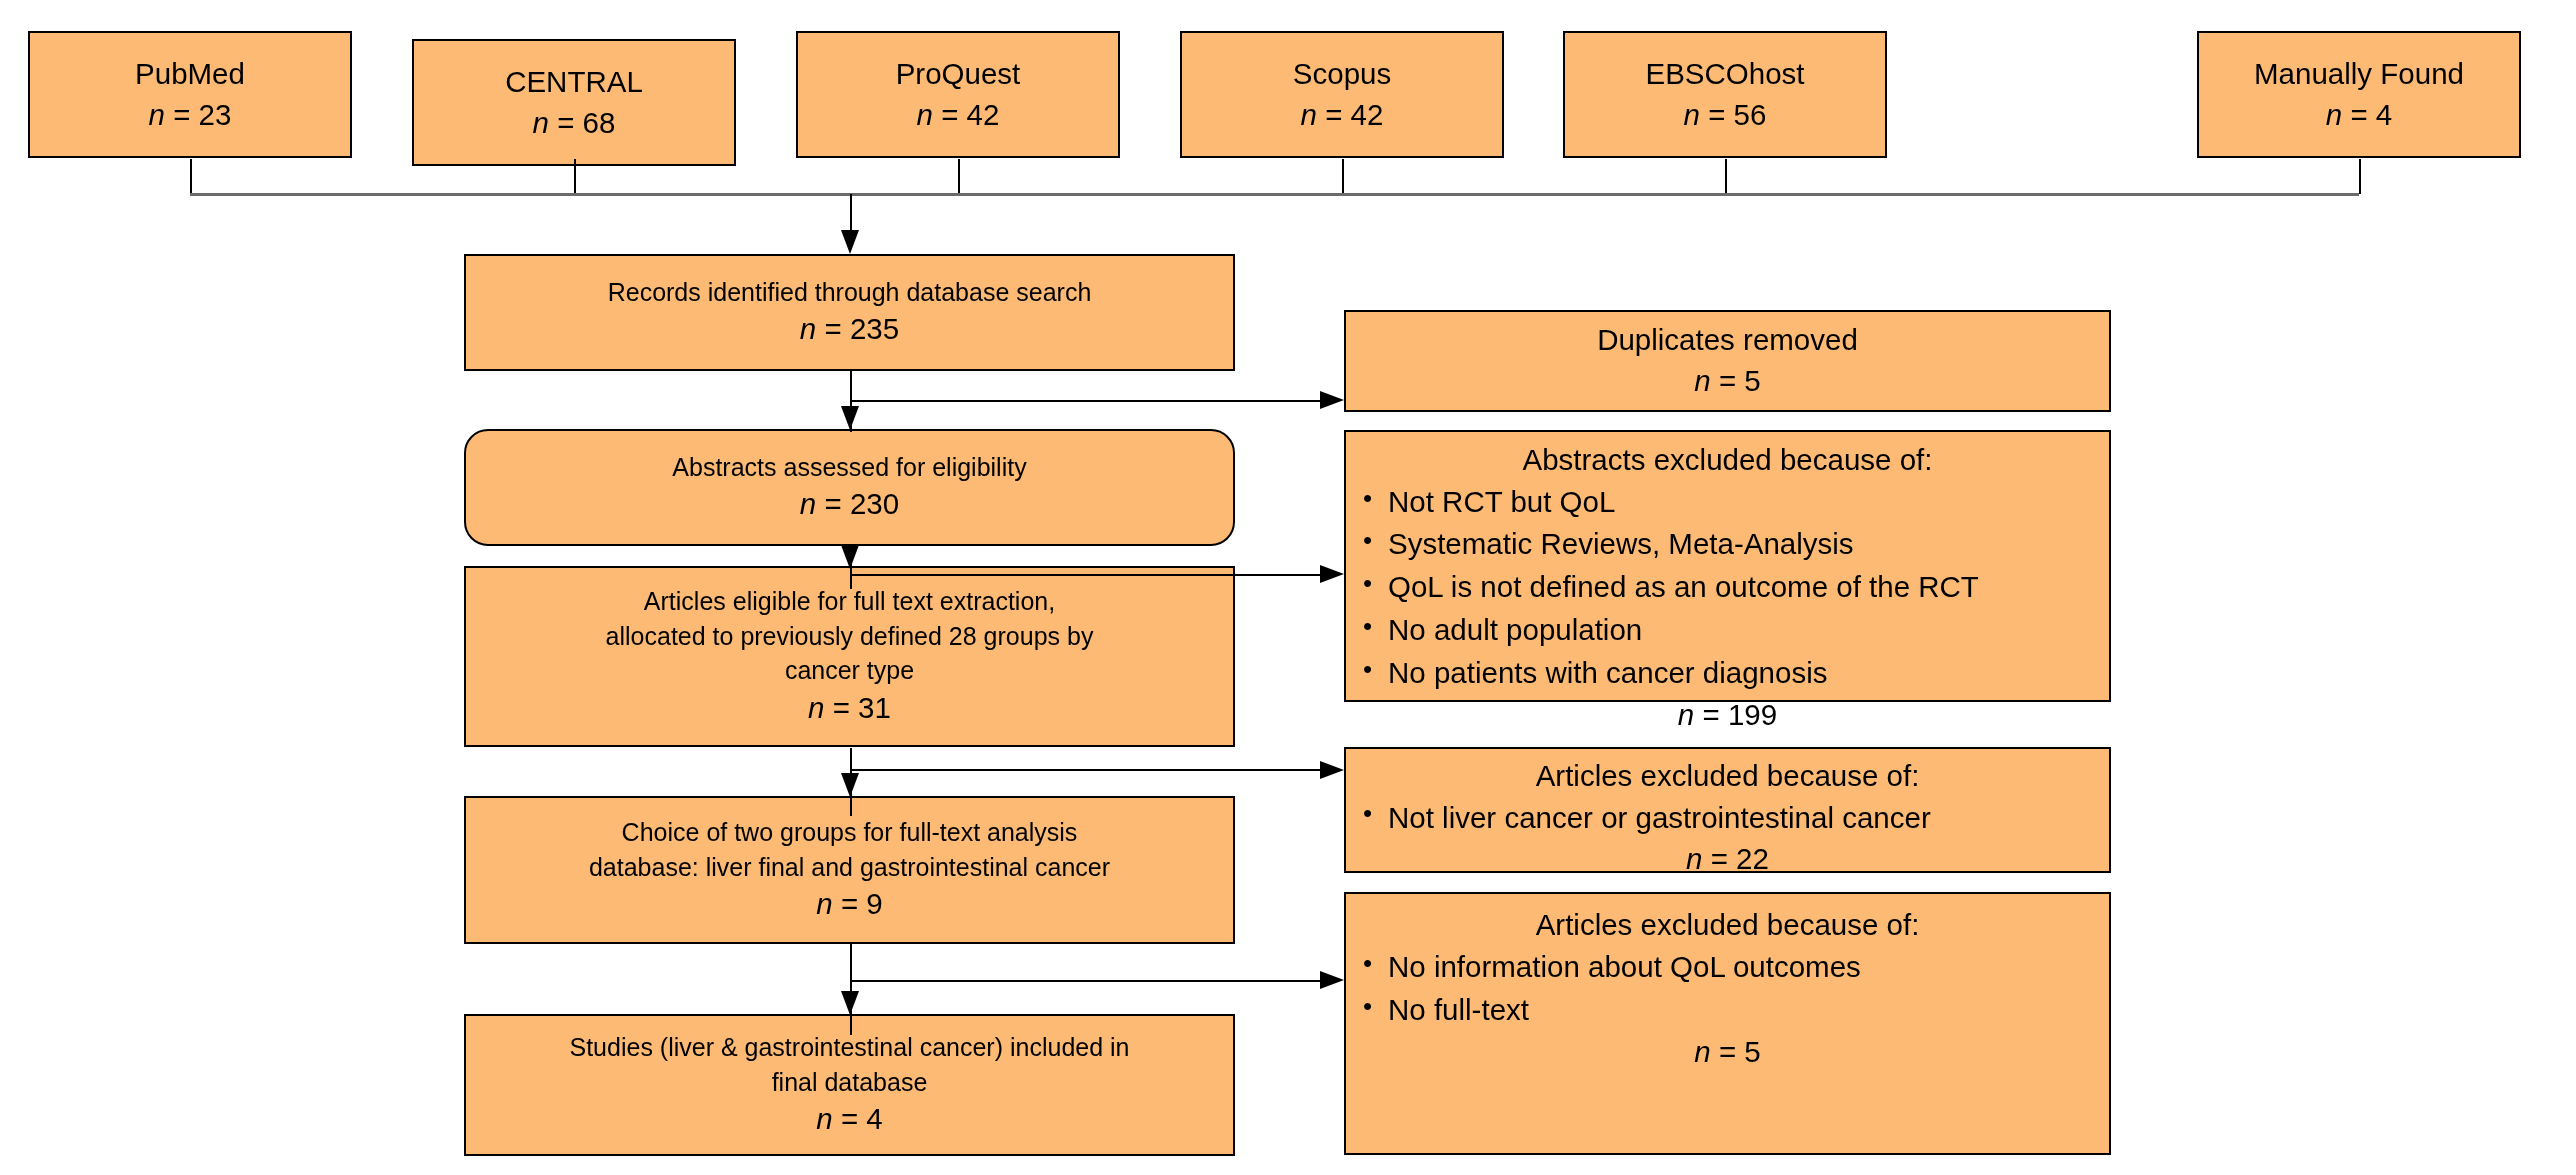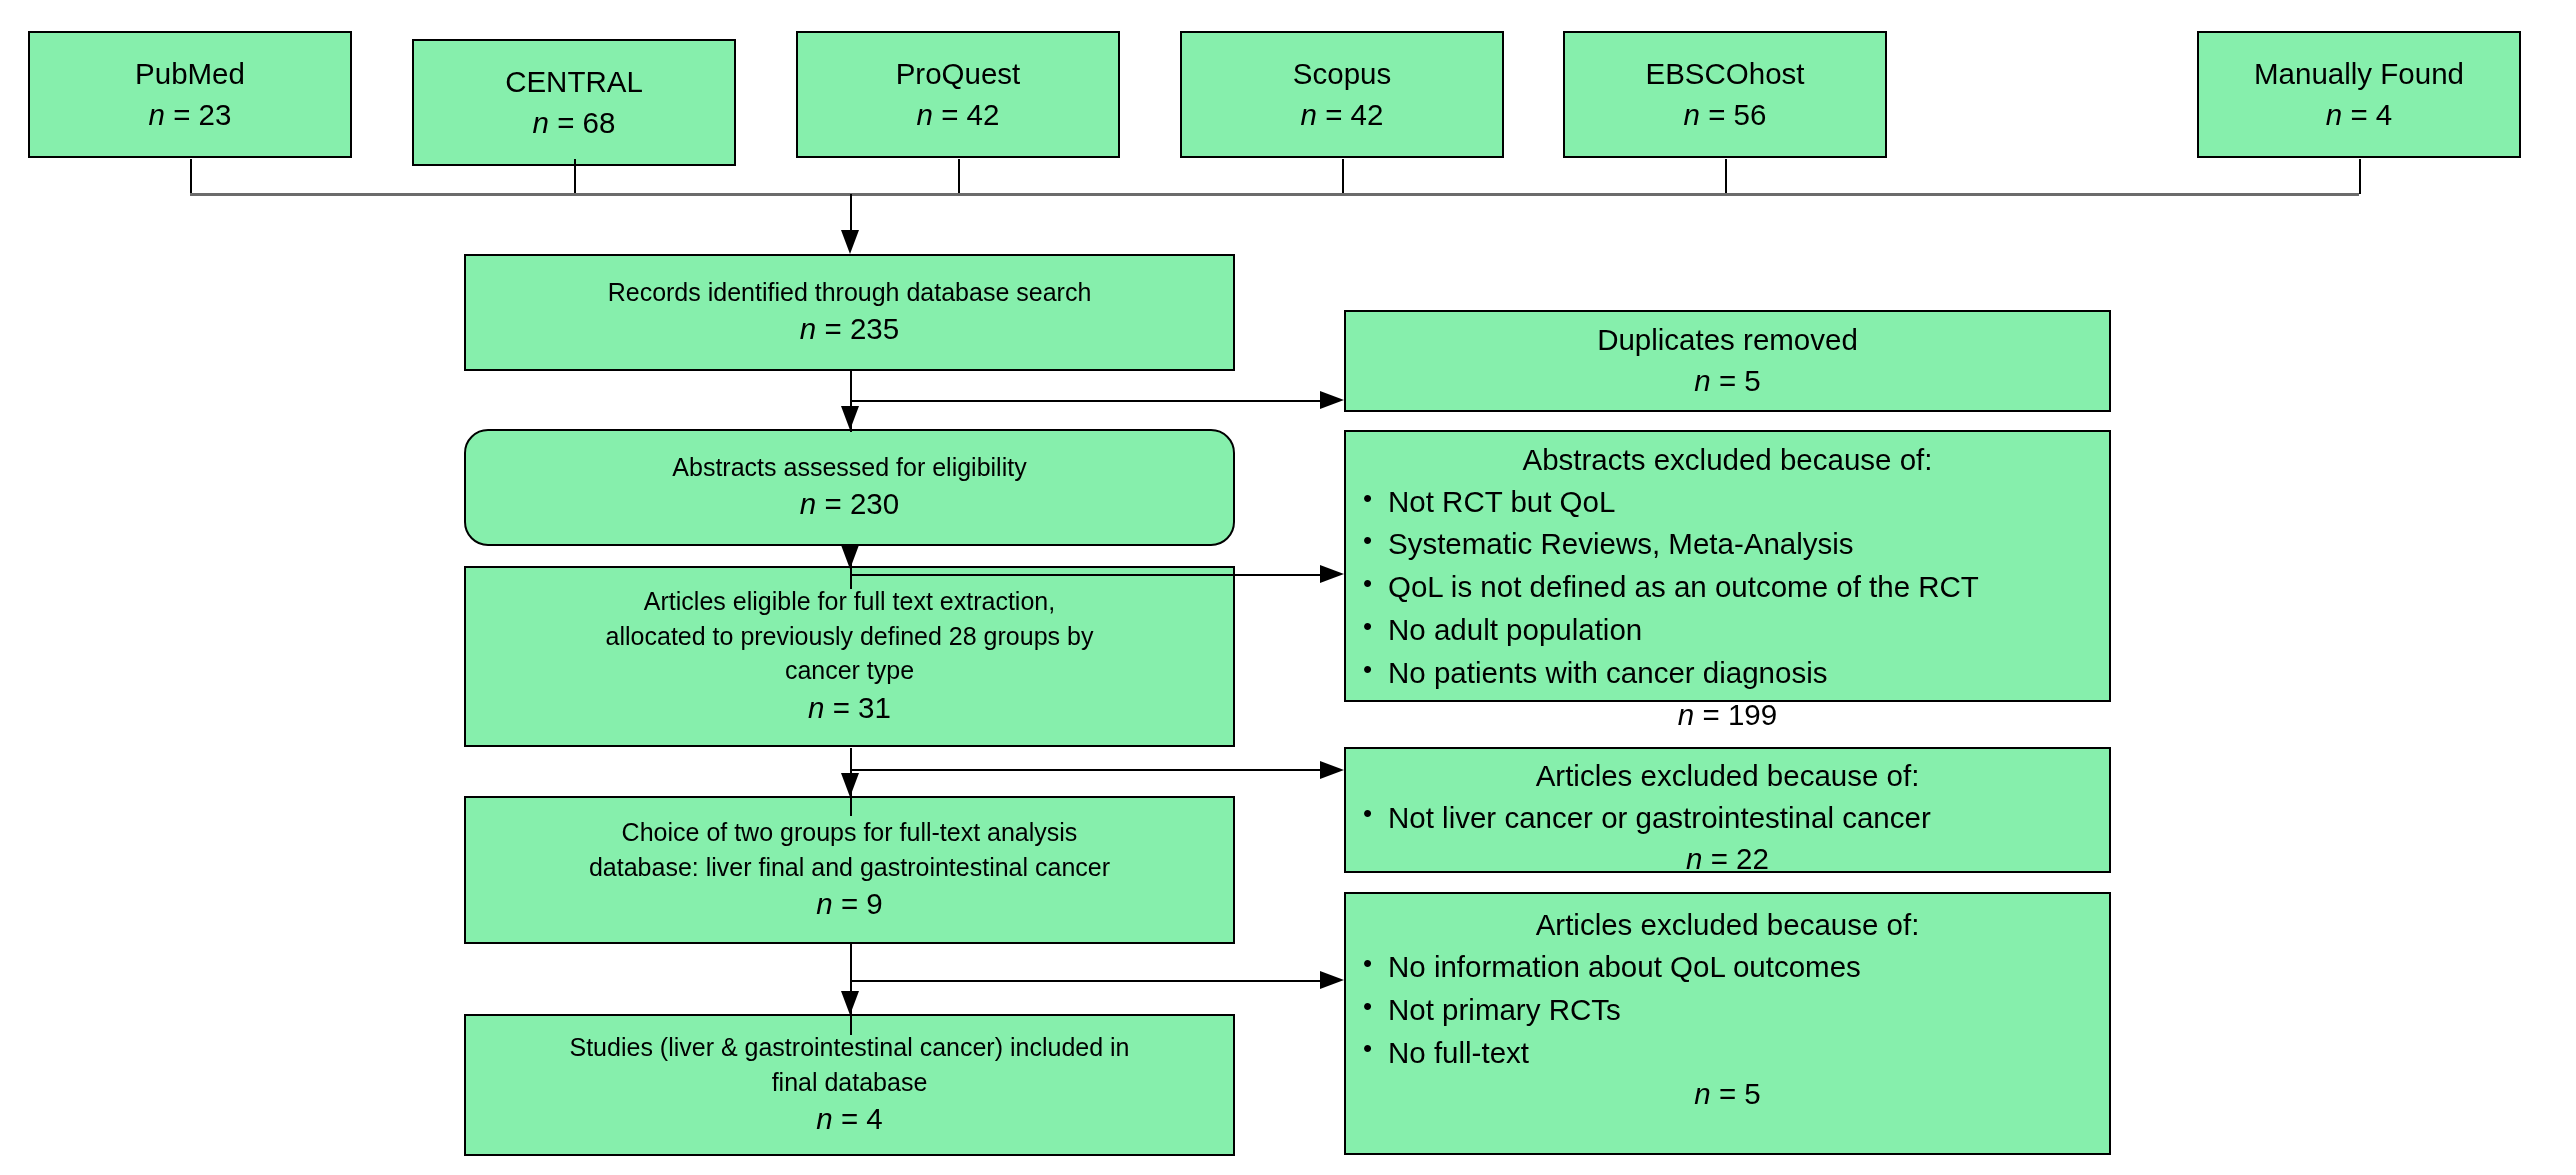--- a/index.html
+++ b/index.html
@@ -18,21 +18,21 @@
     height: 1176px;
     background: #ffffff;
     overflow: hidden;
   }
 
   
   .box {
     position: absolute;
     box-sizing: border-box;
     border: 2.8px solid #000000;
-    background: #86efac;
+    background: #fdba74;
     display: flex;
     flex-direction: column;
     align-items: center;
     justify-content: center;
     text-align: center;
     line-height: 1.38;
   }
   .box .line {
     display: block;
     white-space: nowrap;
@@ -211,21 +211,20 @@
     <ul class="bul">
       <li>Not liver cancer or gastrointestinal cancer</li>
     </ul>
     <span class="line nval side-n"><i>n</i> = 22</span>
   </div>
 
   <div class="box" style="left:1344px; top:892px; width:767px; height:263px; justify-content:flex-start; padding-top:11.3px;">
     <span class="line side-head">Articles excluded because of:</span>
     <ul class="bul">
       <li>No information about QoL outcomes</li>
-      <li>Not primary RCTs</li>
       <li>No full-text</li>
     </ul>
     <span class="line nval side-n"><i>n</i> = 5</span>
   </div>
 
   <div class="vline" style="left:850px; top:370px; height:62px;"></div>
   <div class="arrow-down" style="left:841px; top:406px;"></div>
   <div class="hline" style="left:850px; top:400px; width:470px;"></div>
   <div class="arrow-right" style="left:1320px; top:391px;"></div>
 

